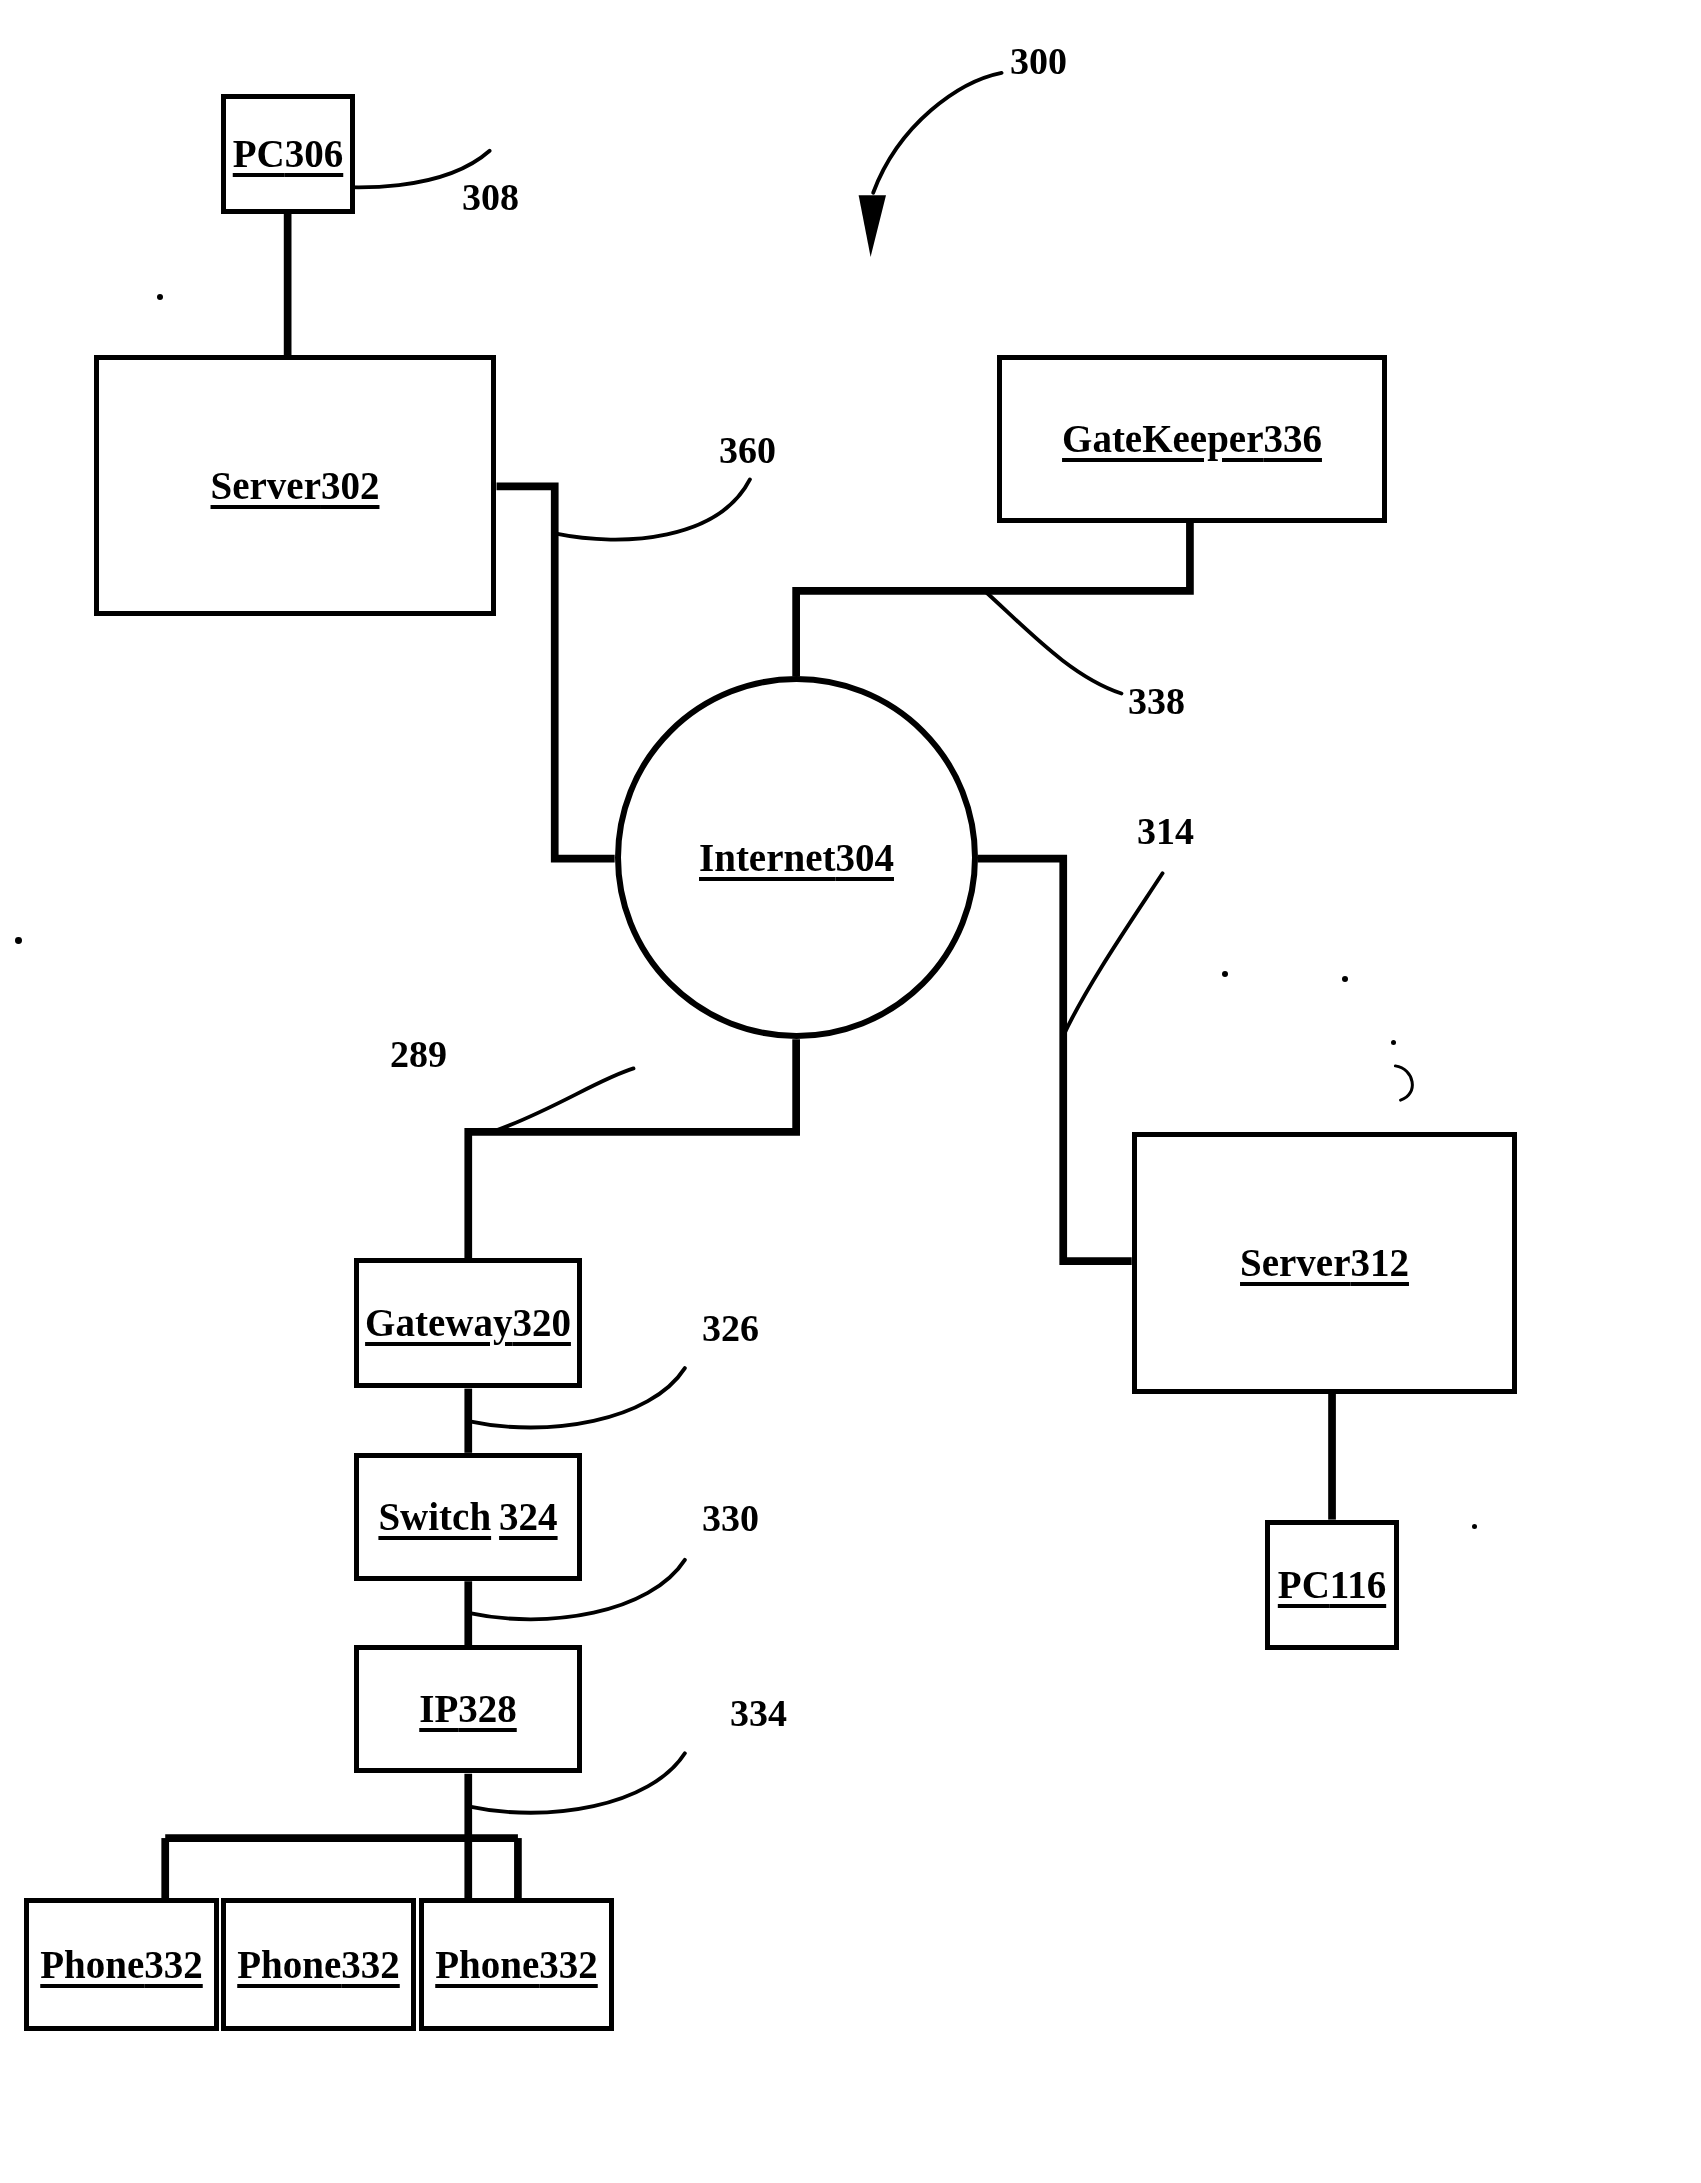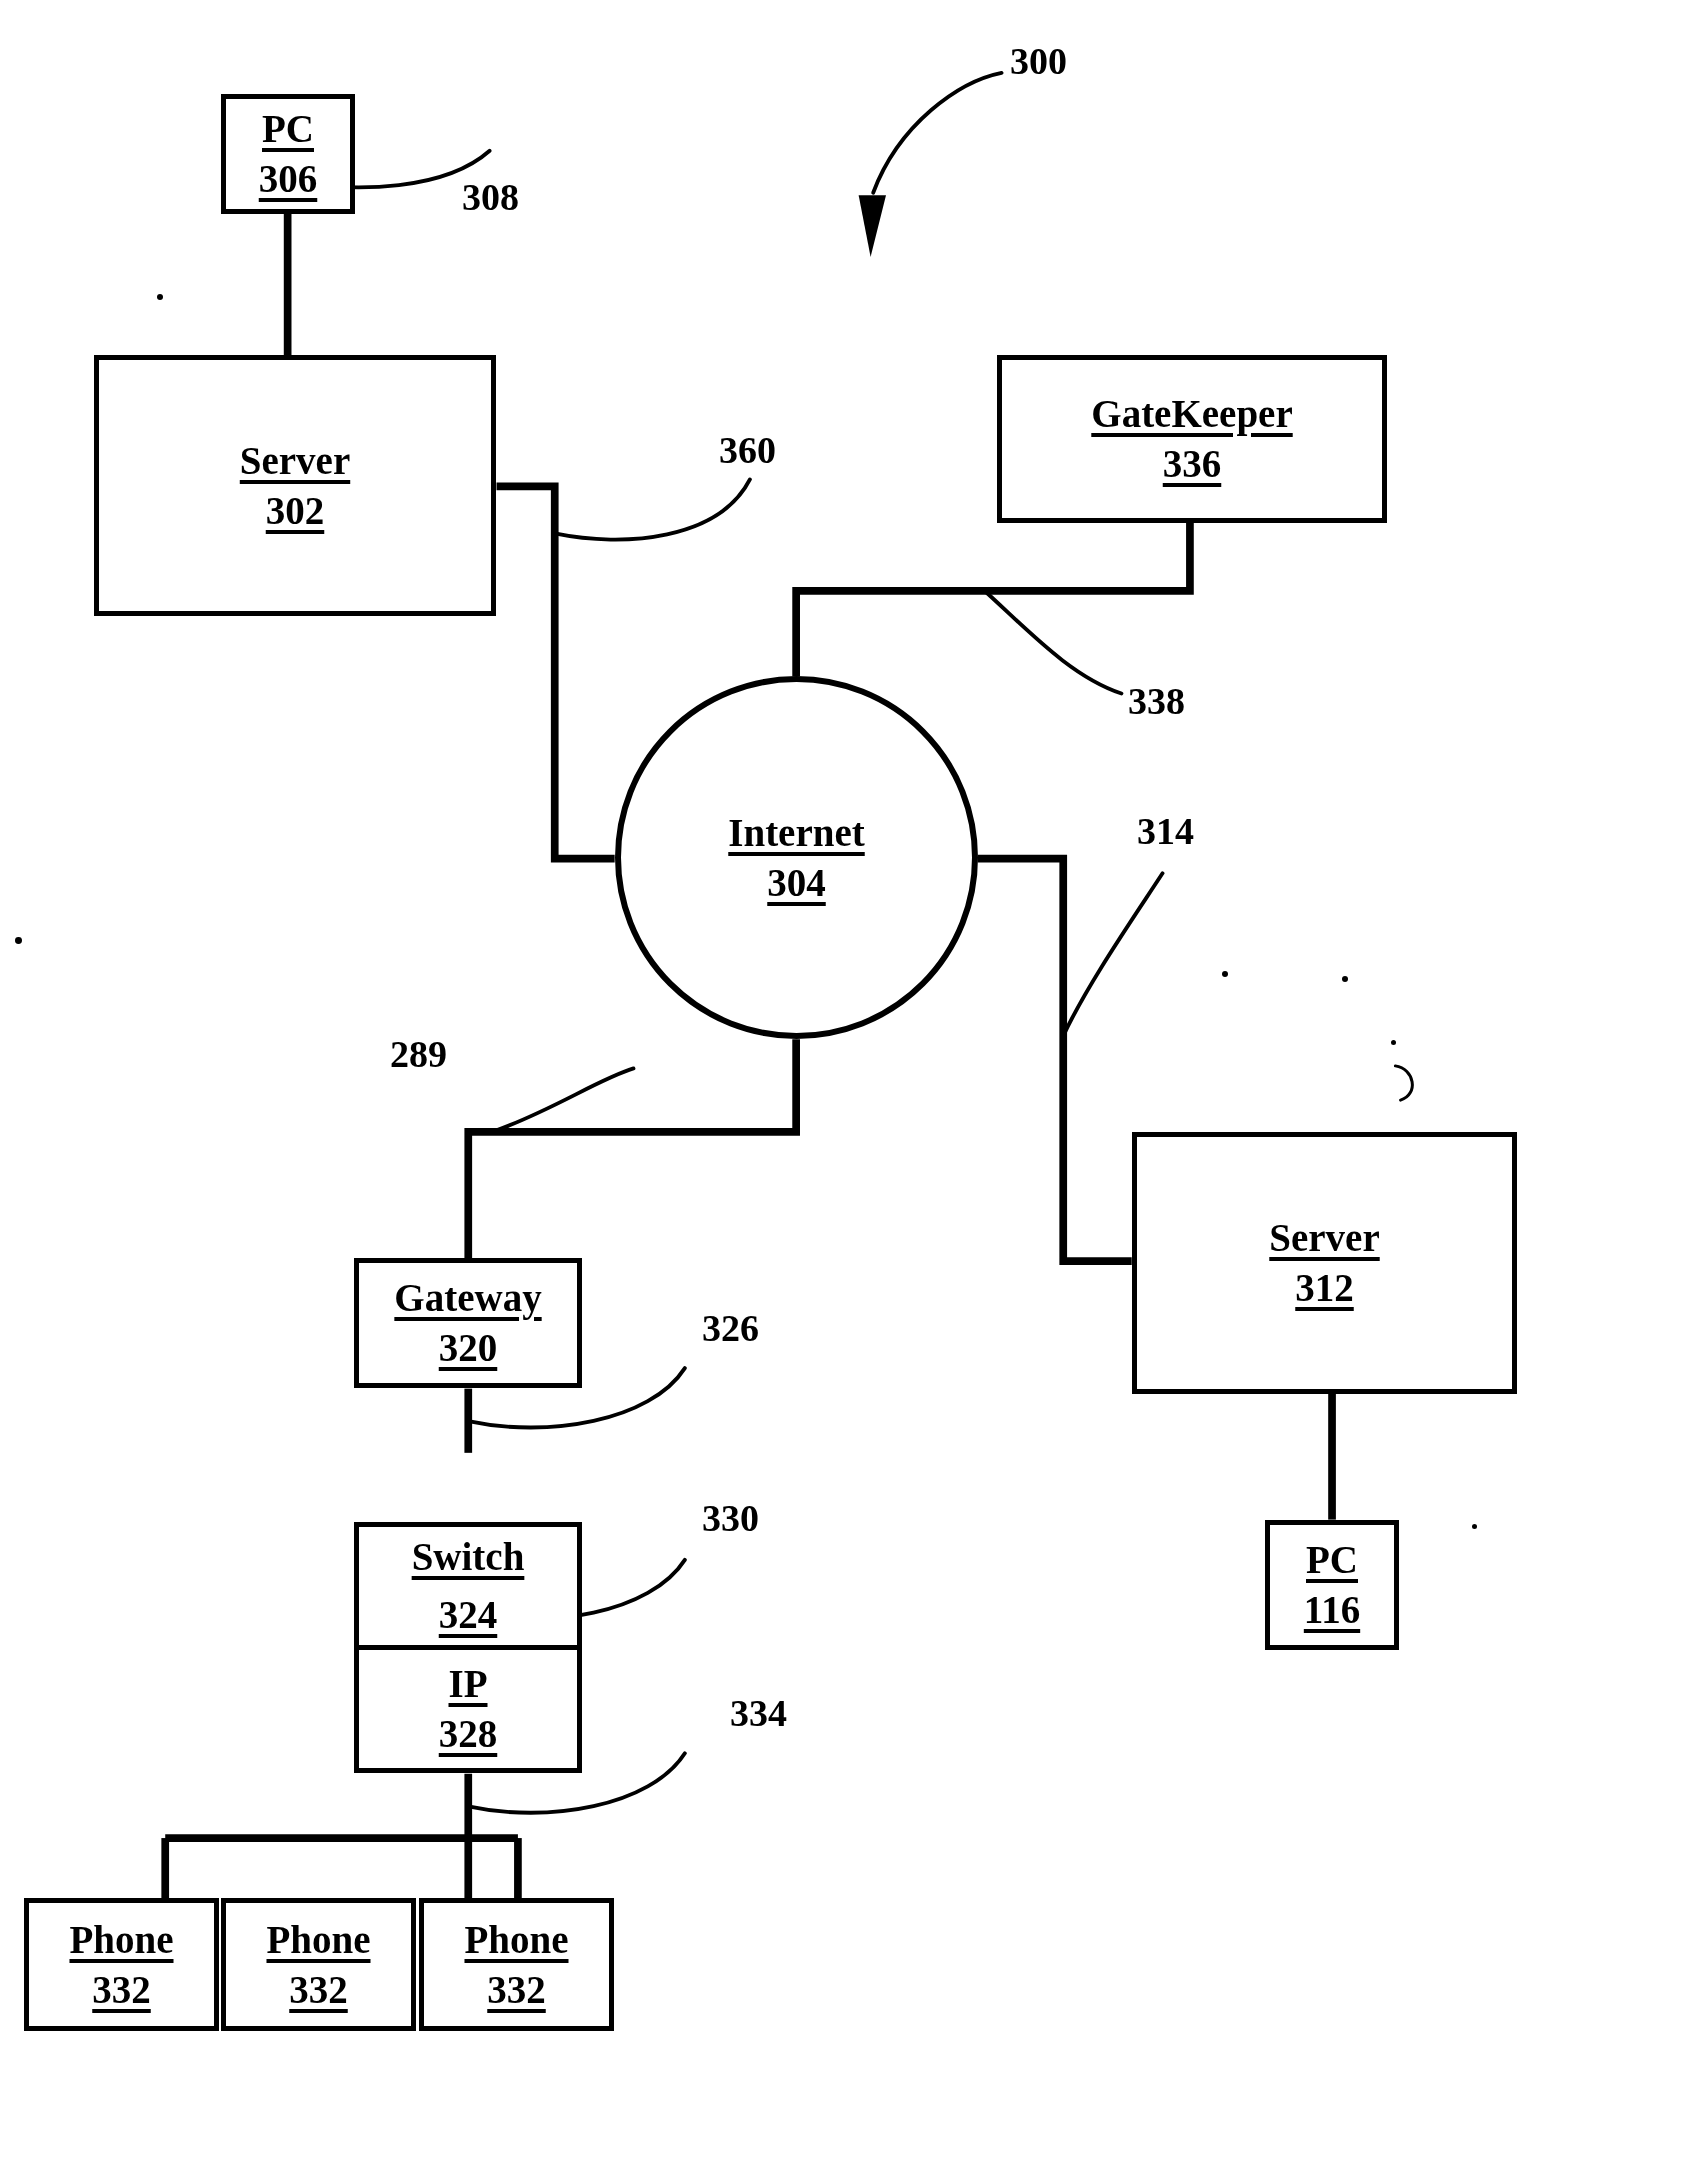--- a/index.html
+++ b/index.html
@@ -23,21 +23,21 @@
     width: 1701px;
     height: 2184px;
     pointer-events: none;
   }
   .node {
     position: absolute;
     box-sizing: border-box;
     background: #ffffff;
     border: 5.1px solid #000000;
     display: flex;
-    flex-direction: column;
+    flex-direction: row;
     align-items: center;
     justify-content: center;
     z-index: 5;
   }
   .node.circle {
     border-width: 6px;
     border-radius: 50%;
   }
   .node .line1,
   .node .line2 {
@@ -152,21 +152,21 @@
   <div class="node" style="left:1265px; top:1520px; width:134px; height:130px;">
     <span class="line1">PC</span>
     <span class="line2">116</span>
   </div>
 
   <div class="node" style="left:354px; top:1258px; width:228px; height:130px;">
     <span class="line1">Gateway</span>
     <span class="line2">320</span>
   </div>
 
-  <div class="node" style="left:354px; top:1522px; width:228px; height:128px;gap:8px;">
+  <div class="node" style="left:354px; top:1453px; width:228px; height:128px;gap:8px;">
     <span class="line1">Switch</span>
     <span class="line2">324</span>
   </div>
 
   <div class="node" style="left:354px; top:1645px; width:228px; height:128px;">
     <span class="line1">IP</span>
     <span class="line2">328</span>
   </div>
 
   <div class="node" style="left:24px; top:1898px; width:195px; height:133px;">

